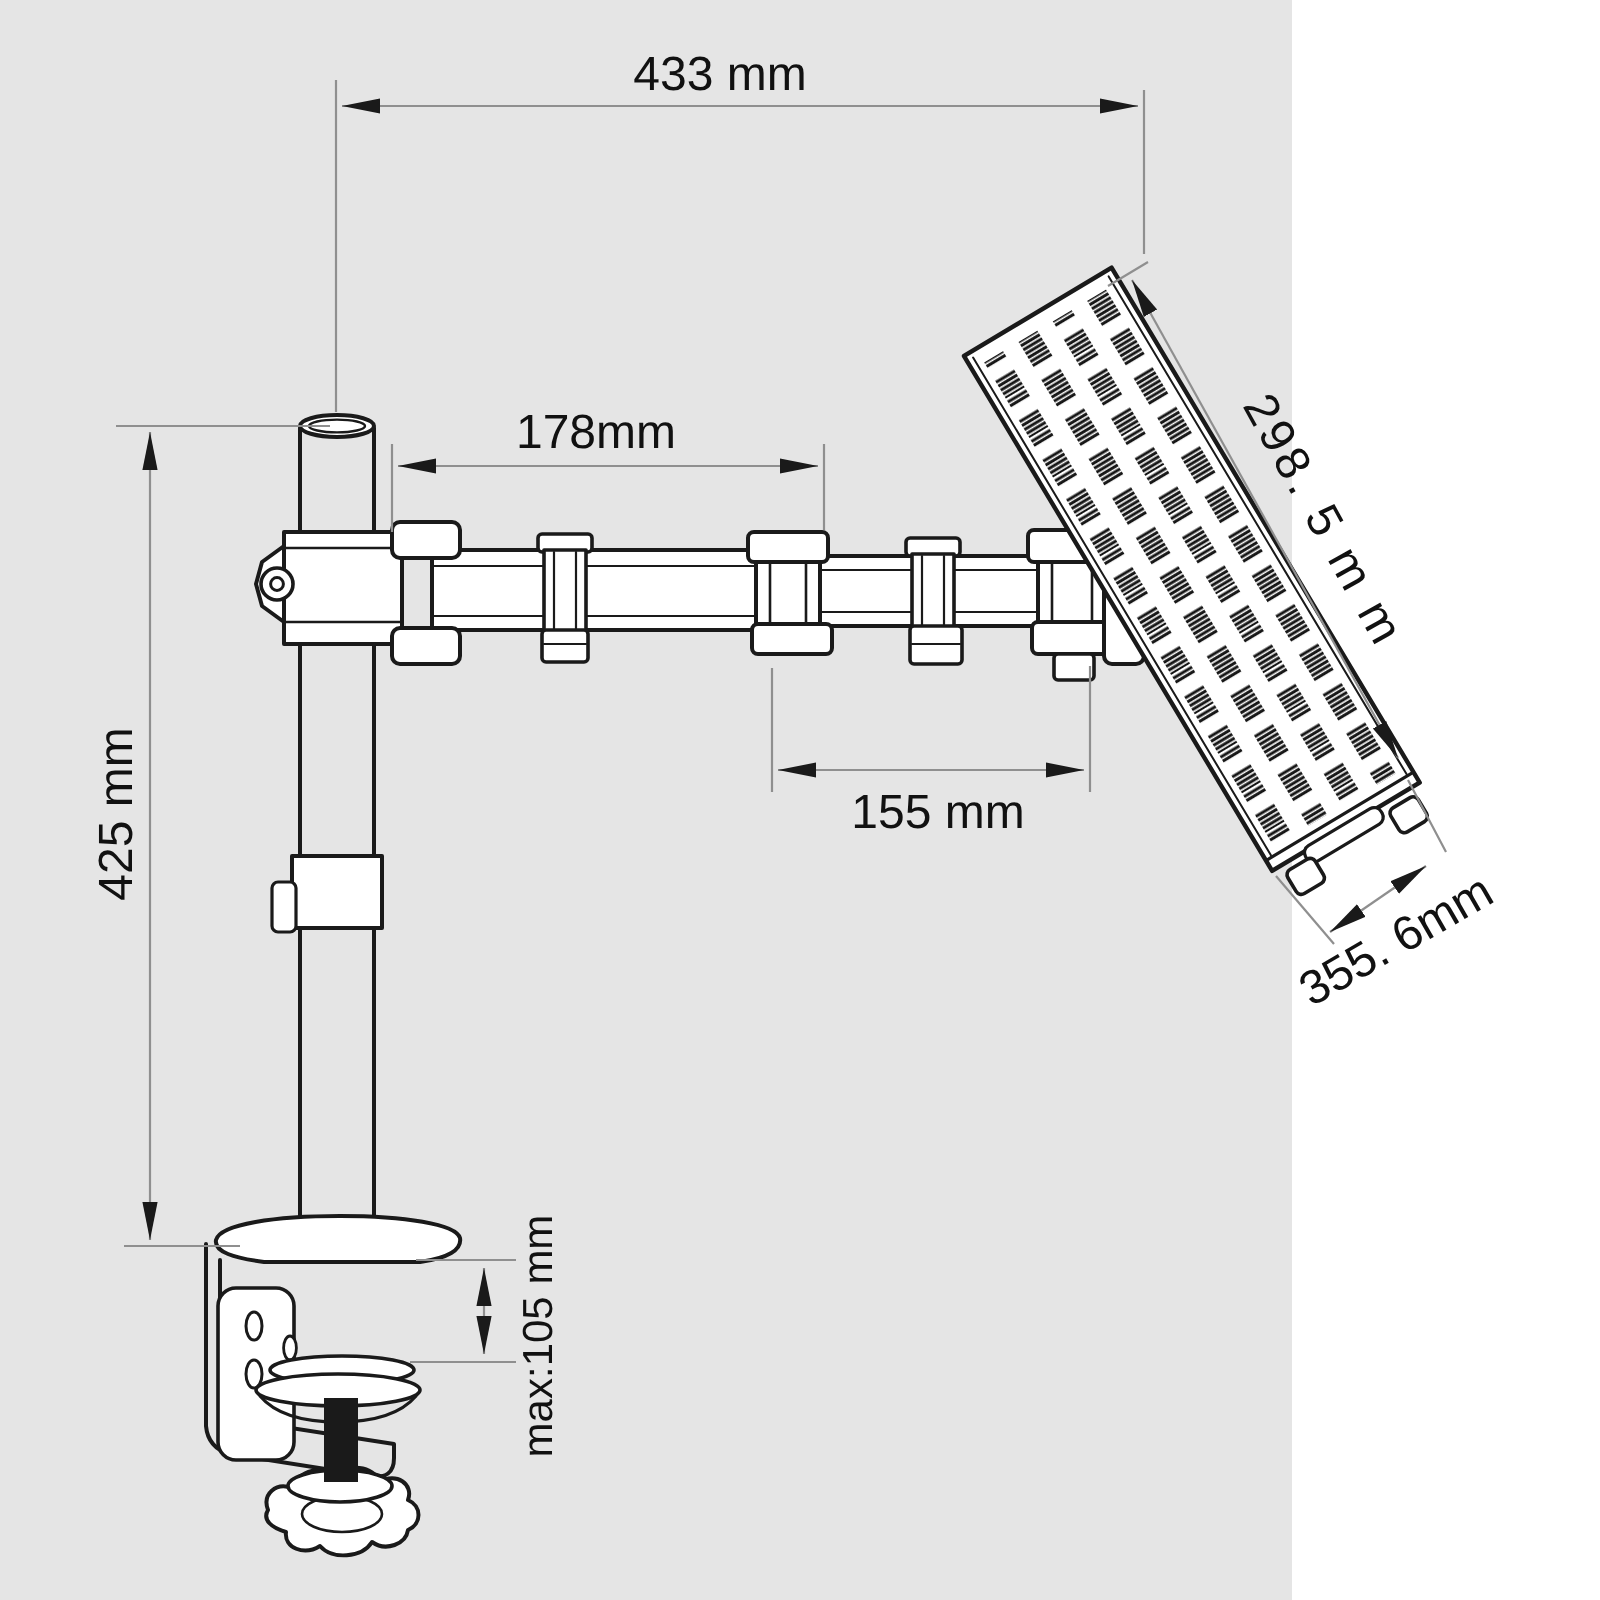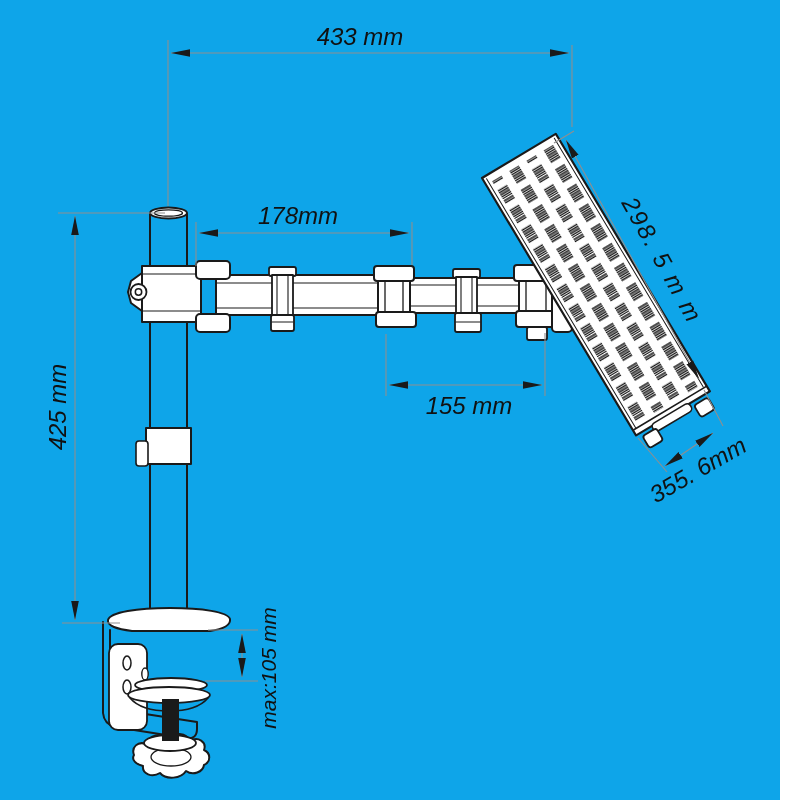--- a/index.html
+++ b/index.html
@@ -1,16 +1,16 @@
 <!DOCTYPE html>
 <html><head>
 <meta charset="utf-8">
 <style>
   html,body{margin:0;padding:0;background:#ffffff;}
-  .stage{width:780px;height:800px;position:relative;background:#0ea5e9;font-style:italic;}
+  .stage{width:646px;height:800px;position:relative;background:#e5e5e5;}
   .ol  {stroke:#1a1a1a;fill:none;stroke-linecap:round;stroke-linejoin:round;}
   .olf {stroke:#1a1a1a;fill:#ffffff;stroke-linecap:round;stroke-linejoin:round;}
   .dim {stroke:#8f8f8f;stroke-width:1.1;fill:none;}
   .lbl {font-family:"Liberation Sans",sans-serif;font-size:24px;fill:#111111;}
   .lbl-sm {font-family:"Liberation Sans",sans-serif;font-size:21px;fill:#111111;}
   .lbl-sp {letter-spacing:2px;}
 </style>
 </head>
 <body>
 

